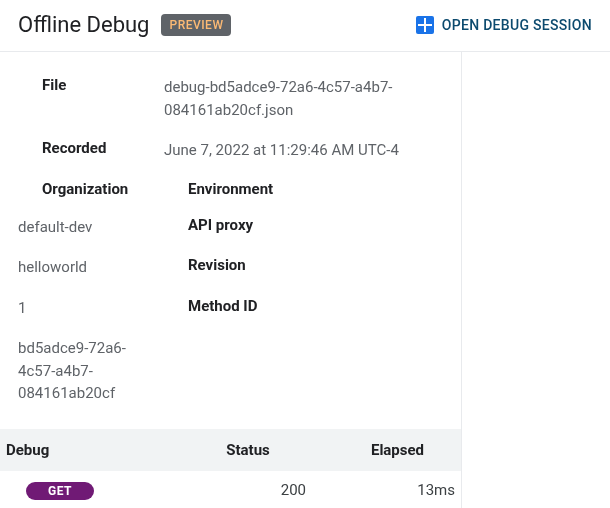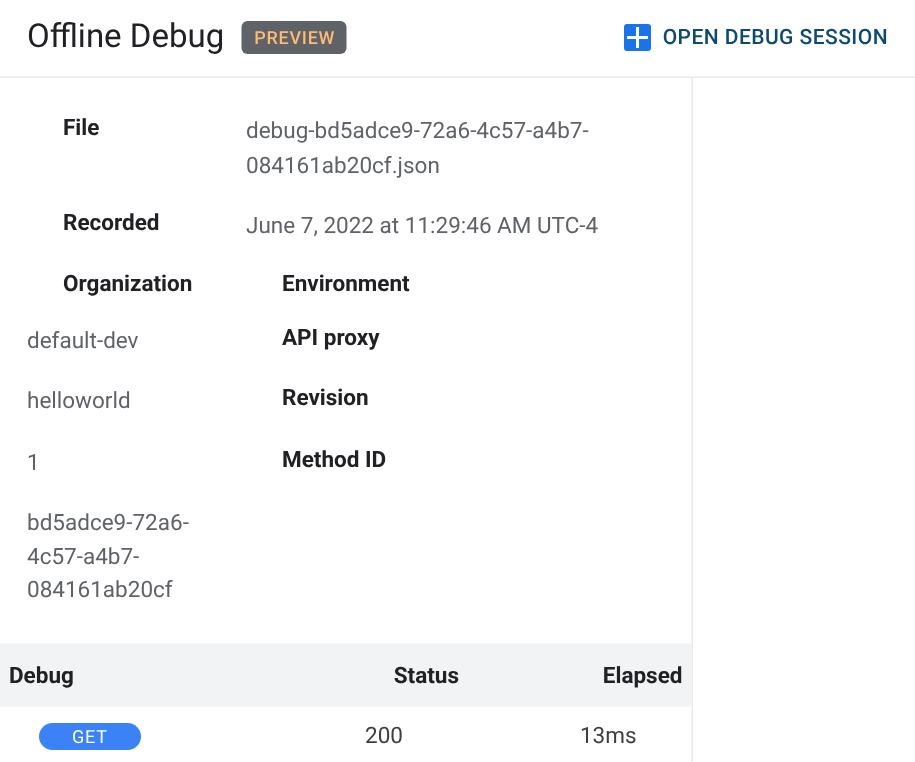--- a/index.html
+++ b/index.html
@@ -88,39 +88,39 @@
   }
   .table-head {
     display: grid;
     grid-template-columns: 150px 150px 1fr;
     background: #f1f3f4;
     padding: 12px 6px 12px 6px;
     font-size: 15px;
     font-weight: 700;
     color: #202124;
   }
-  .table-head .col-status, .table-head .col-elapsed { text-align: right; padding-left: 34px; }
+  .table-head .col-status, .table-head .col-elapsed { text-align: center; padding-left: 34px; }
   .table-row {
     display: grid;
     grid-template-columns: 150px 150px 1fr;
     padding: 10px 6px;
     align-items: center;
     border-bottom: 1px solid #e8eaed;
     font-size: 15px;
     color: #3c4043;
   }
   .table-row .cell-status, .table-row .cell-elapsed {
-    text-align: center;
+    text-align: right;
     padding-left: 50px;
   }
   .method-pill {
-    background: #3b82f6;
+    background: #701a75;
     color: #fff;
     font-size: 12px;
-    font-weight: 400;
+    font-weight: 700;
     padding: 2px 22px;
     border-radius: 10px;
     display: inline-block;
     margin-left: 20px;
     letter-spacing: 0.5px;
   }
 </style>
 </head>
 <body>
 

